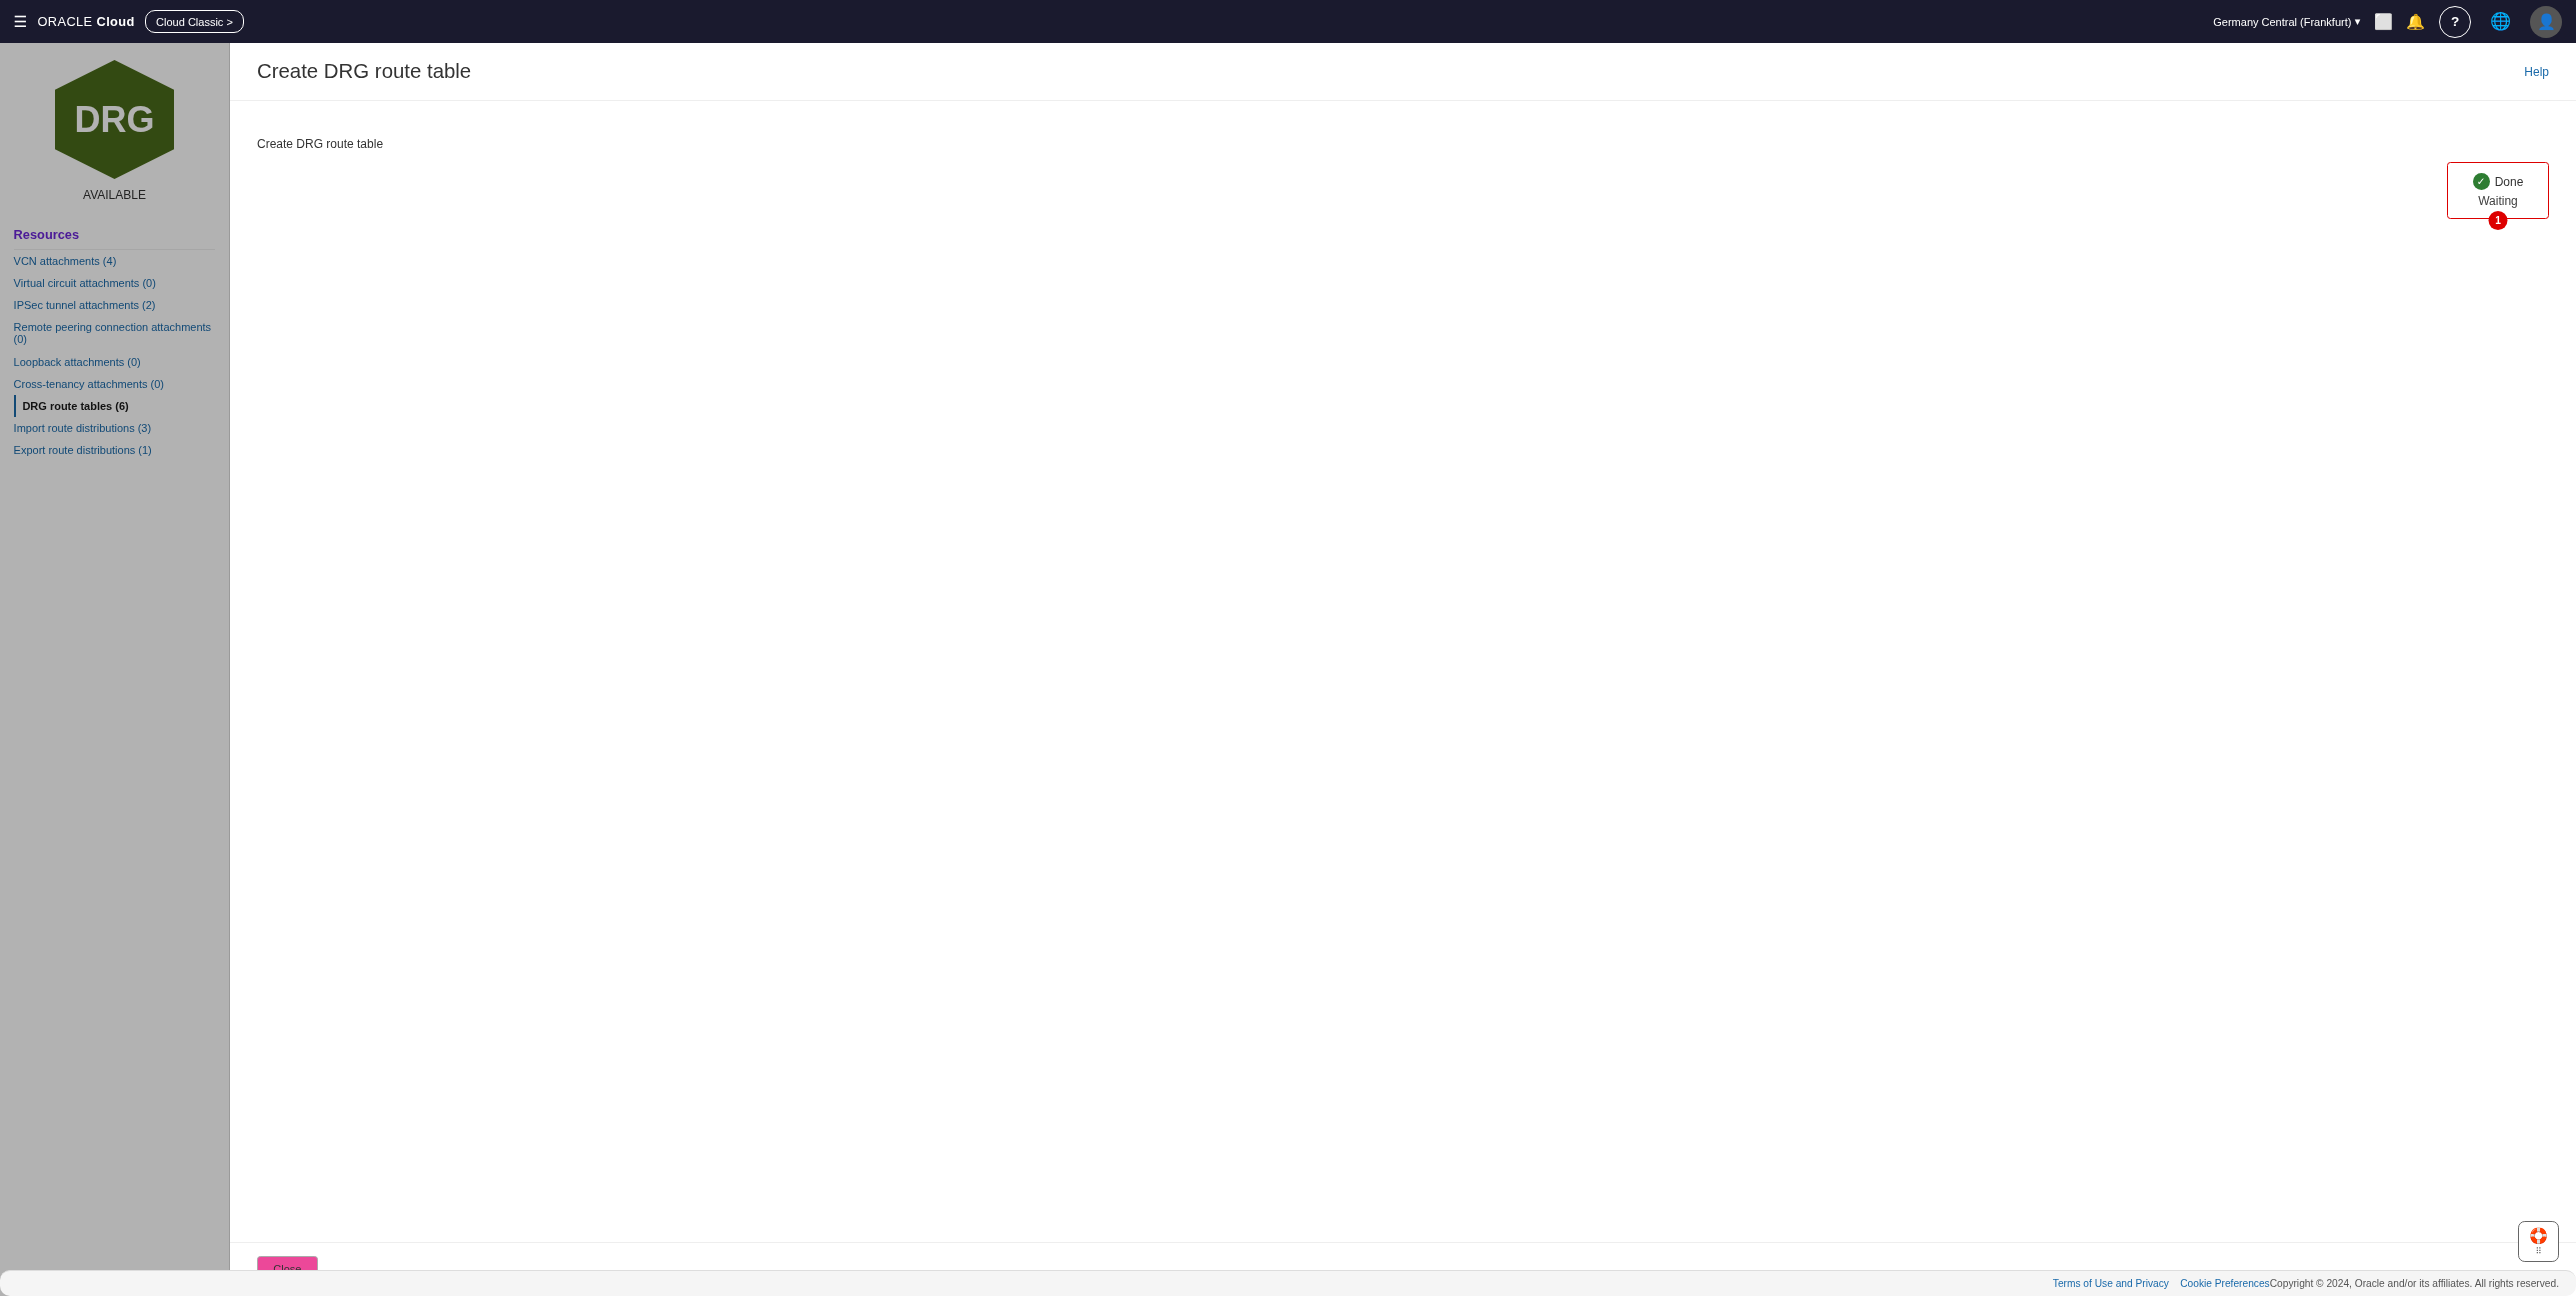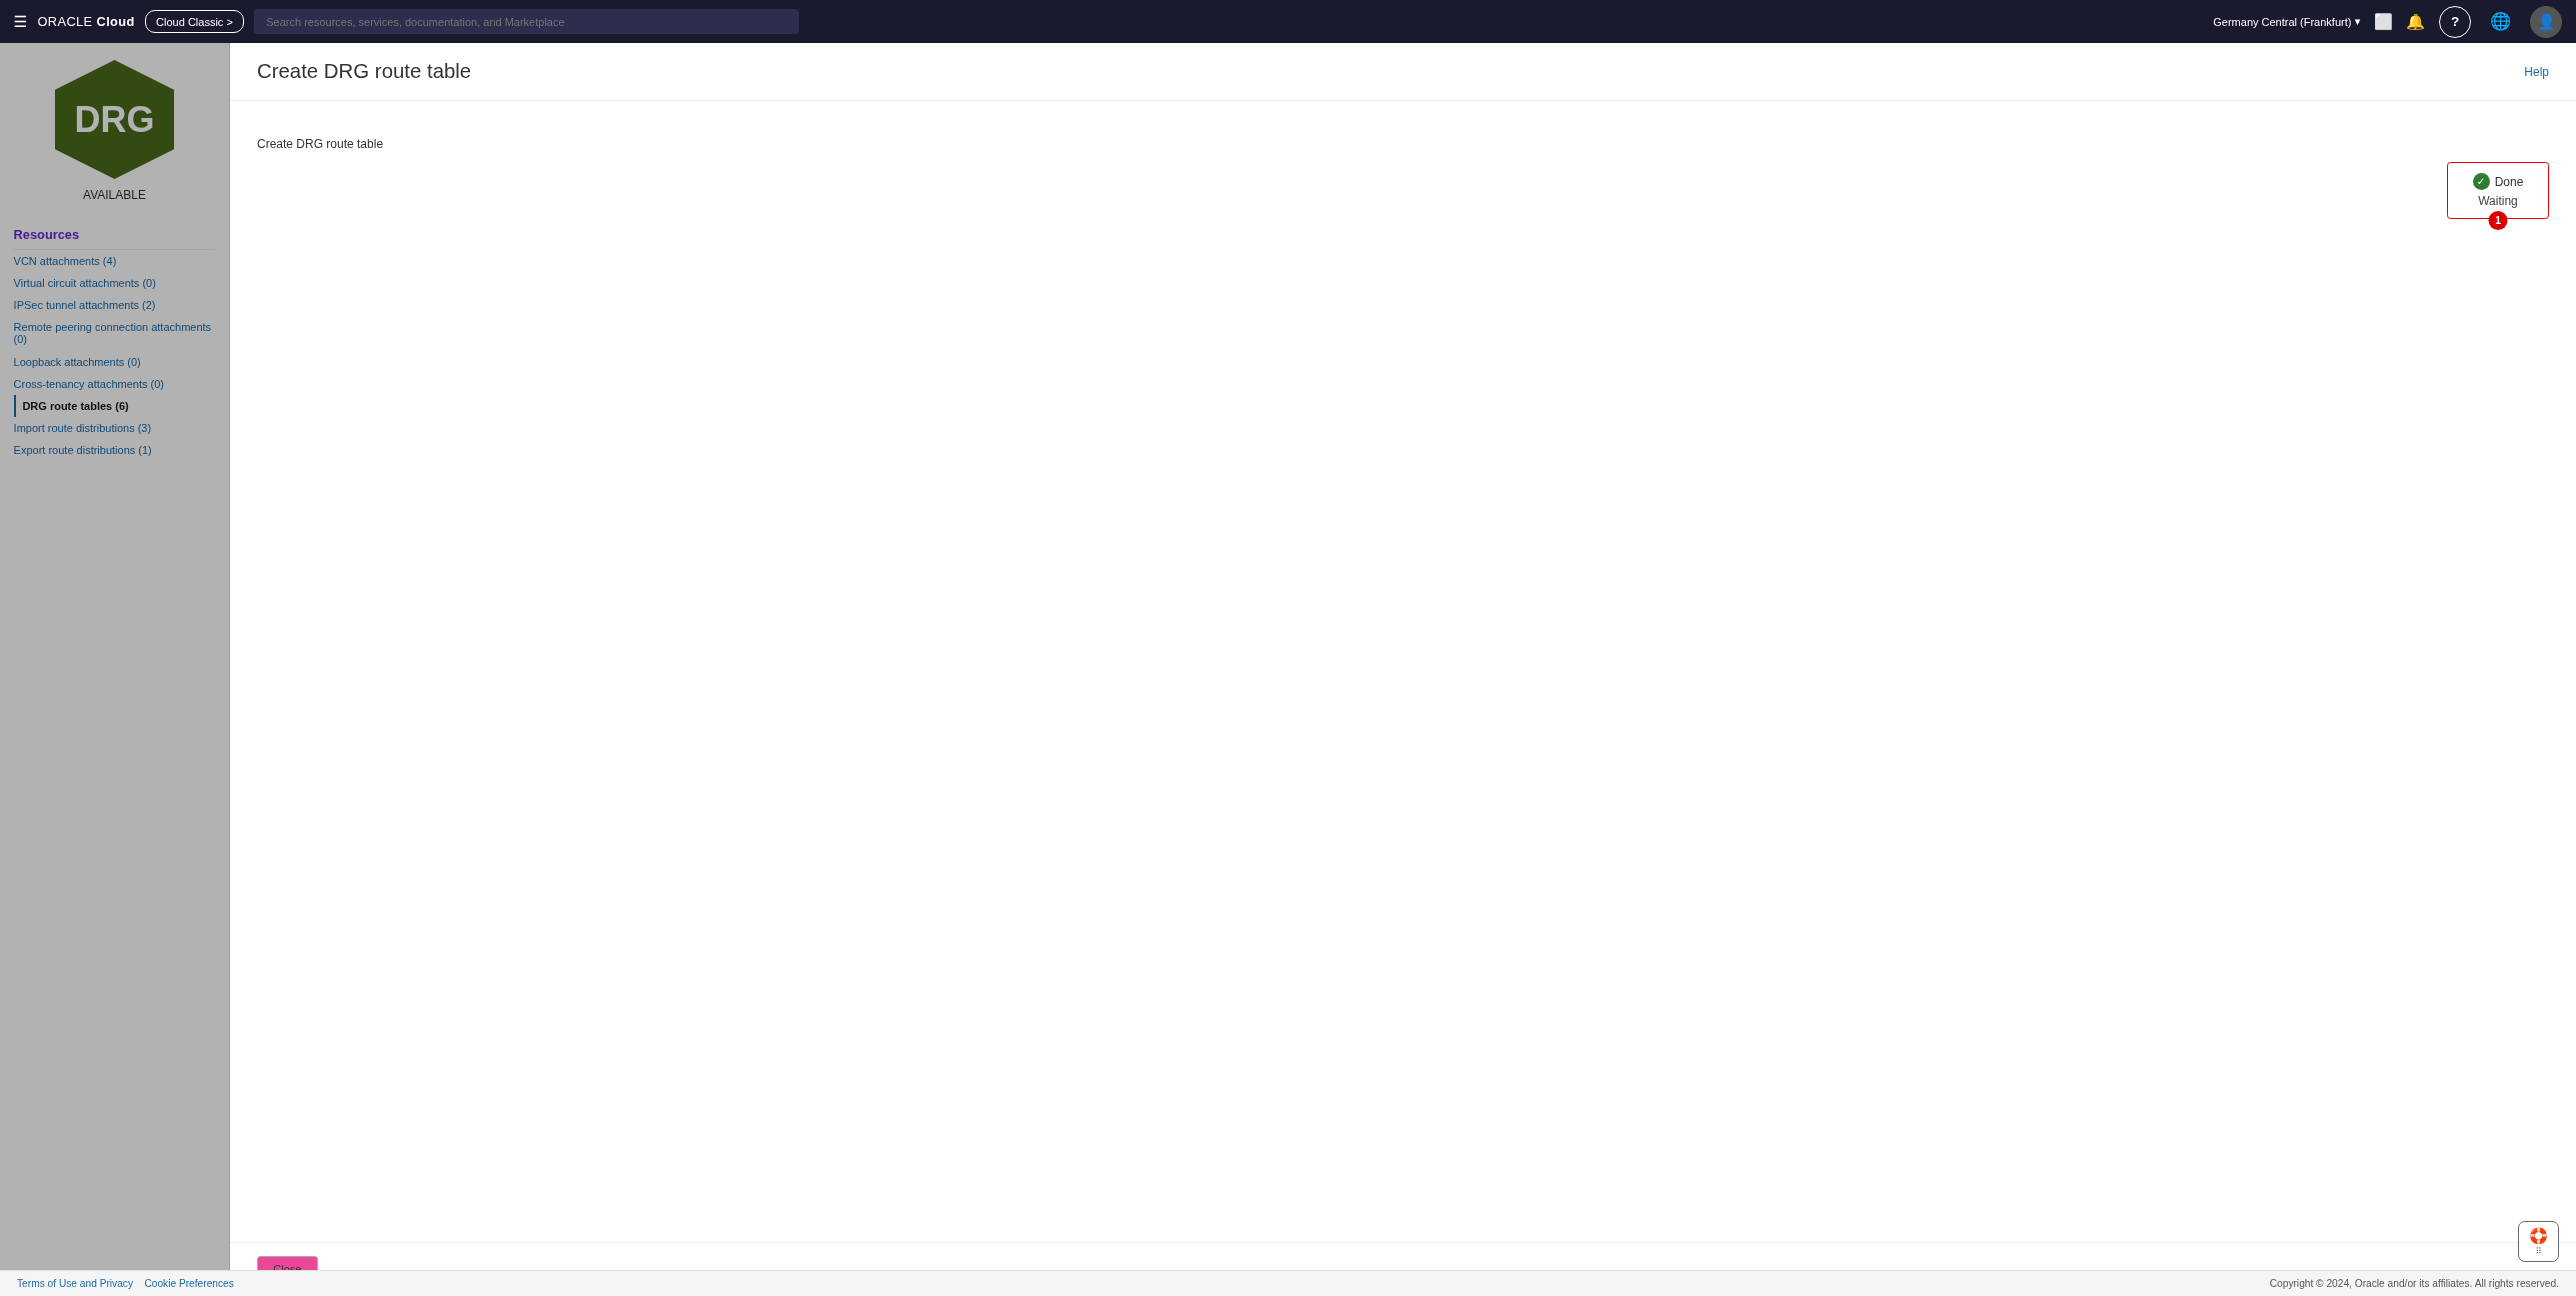--- a/index.html
+++ b/index.html
@@ -102,38 +102,37 @@
     }
 
     .modal-footer { padding: 13.6px 27px; border-top: 0.9px solid #eee; display: flex; align-items: center; }
     .btn-close { border: 0.9px solid #aaa; background: #ec4899; padding: 6px 15.3px; border-radius: 3.4px; cursor: pointer; font-size: 11px; color: #333; }
 
     
     .help-circle { width: 32px; height: 32px; border: 1.7px solid white; border-radius: 50%; display: flex; align-items: center; justify-content: center; cursor: pointer; }
     .globe-circle { width: 32px; height: 32px; display: flex; align-items: center; justify-content: center; cursor: pointer; }
     .avatar-circle { width: 32px; height: 32px; border-radius: 50%; background: #555; display: flex; align-items: center; justify-content: center; cursor: pointer; }
 
-    .footer-bar { position: fixed; bottom: 0; left: 0; right: 0; background: #f5f5f5; border-top: 0.9px solid #ddd; padding: 6.8px 17px; display: flex; justify-content: space-between; font-size: 10.2px; color: #555; z-index: 200; }
+    .footer-bar { position: fixed; bottom: 0; left: 0; right: 0; background: #f5f5f5; border-top: 0.9px solid #ddd; padding: 6.8px 17px; display: flex; justify-content: flex-end; font-size: 10.2px; color: #555; z-index: 200; border-radius: 10px; }
     .footer-link { color: #1a6aaa; text-decoration: none; cursor: pointer; }
 
     
     .floating-btn {
       position: fixed; bottom: 34px; right: 17px; width: 41px; height: 41px; border: 1.7px solid #666; border-radius: 6.8px; background: white; display: flex; align-items: center; justify-content: center; cursor: pointer; flex-direction: column; gap: 1.7px; z-index: 200;
     }
   </style>
 </head>
 <body>
 
 <nav class="top-nav">
   <span class="hamburger">☰</span>
   <span class="oracle-logo">
     <span>ORACLE</span><span style="font-weight:700"> Cloud</span>
   </span>
   <button class="cloud-classic-btn">Cloud Classic &gt;</button>
-  <input class="search-bar" type="text" placeholder="Search resources, services, documentation, and Marketplace" style="">
   <div class="nav-right">
     <div class="region-selector">
       <span>Germany Central (Frankfurt)</span>
       <span>▾</span>
     </div>
     <span style="font-size:15.3px; color:white; cursor:pointer;">⬜</span>
     <span style="font-size:15.3px; color:white; cursor:pointer;">🔔</span>
     <div class="help-circle">
       <span style="color:white; font-size:13.6px; font-weight:bold;">?</span>
     </div>

